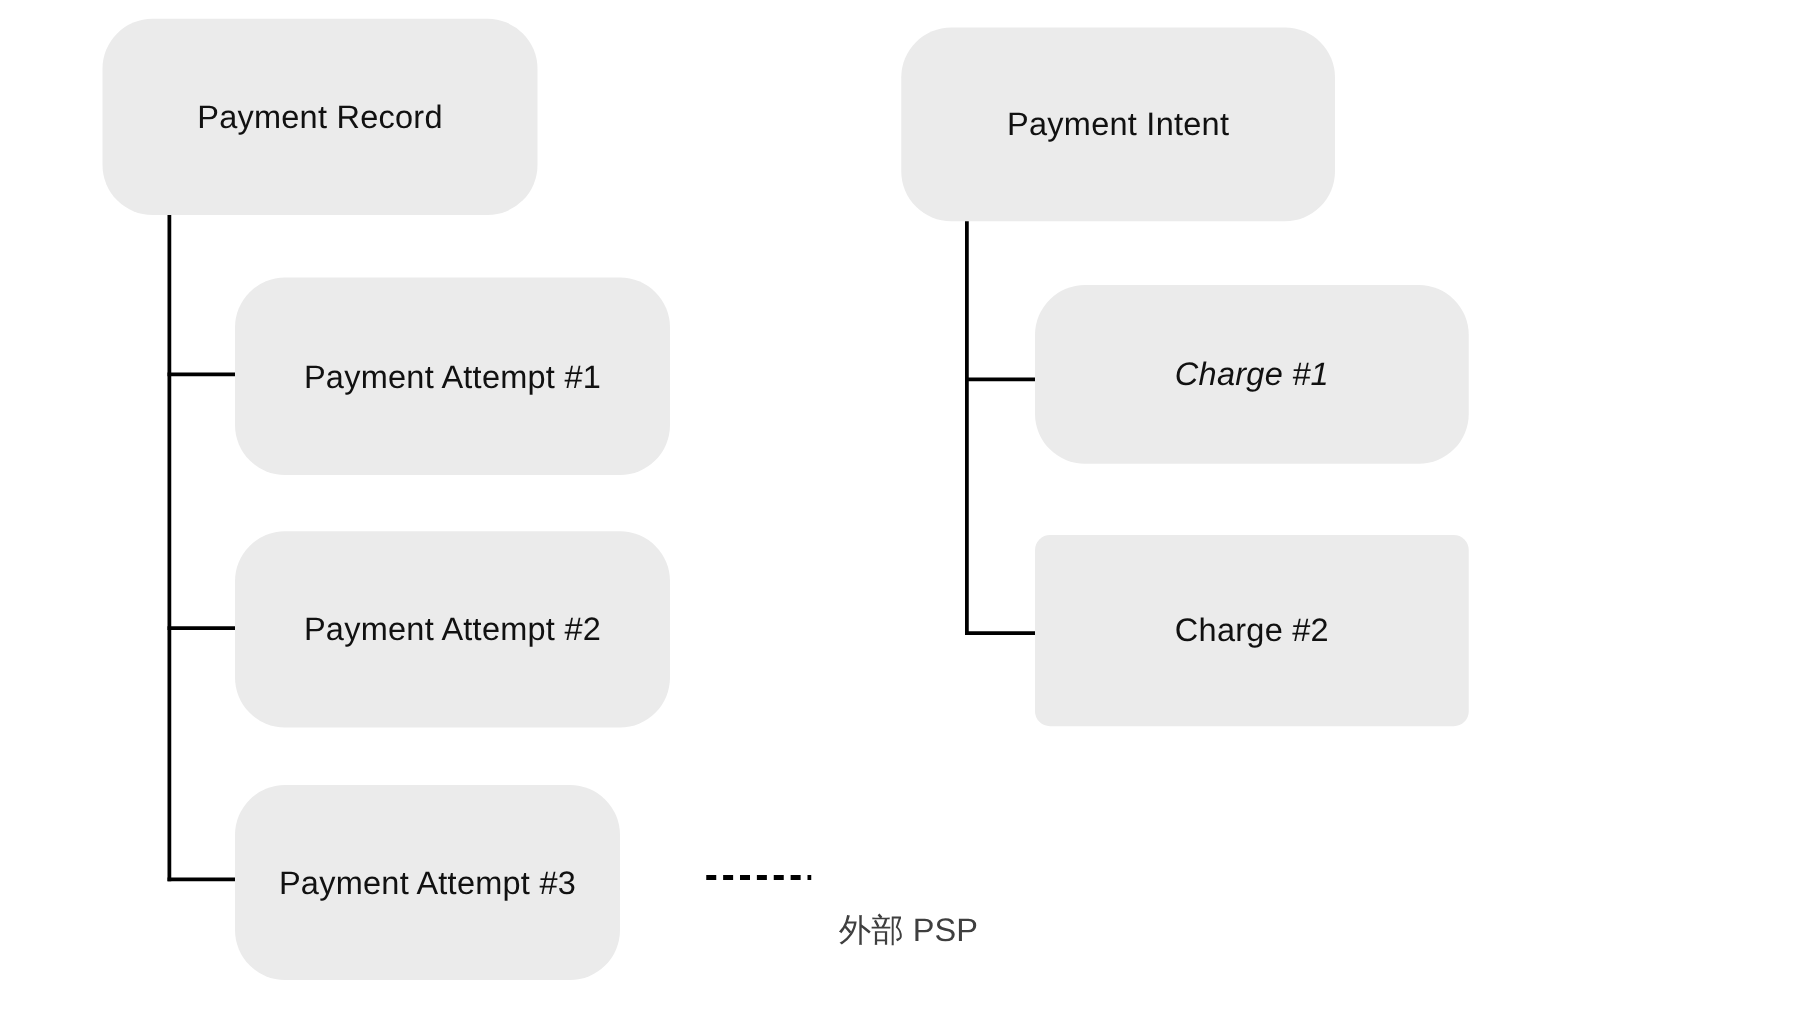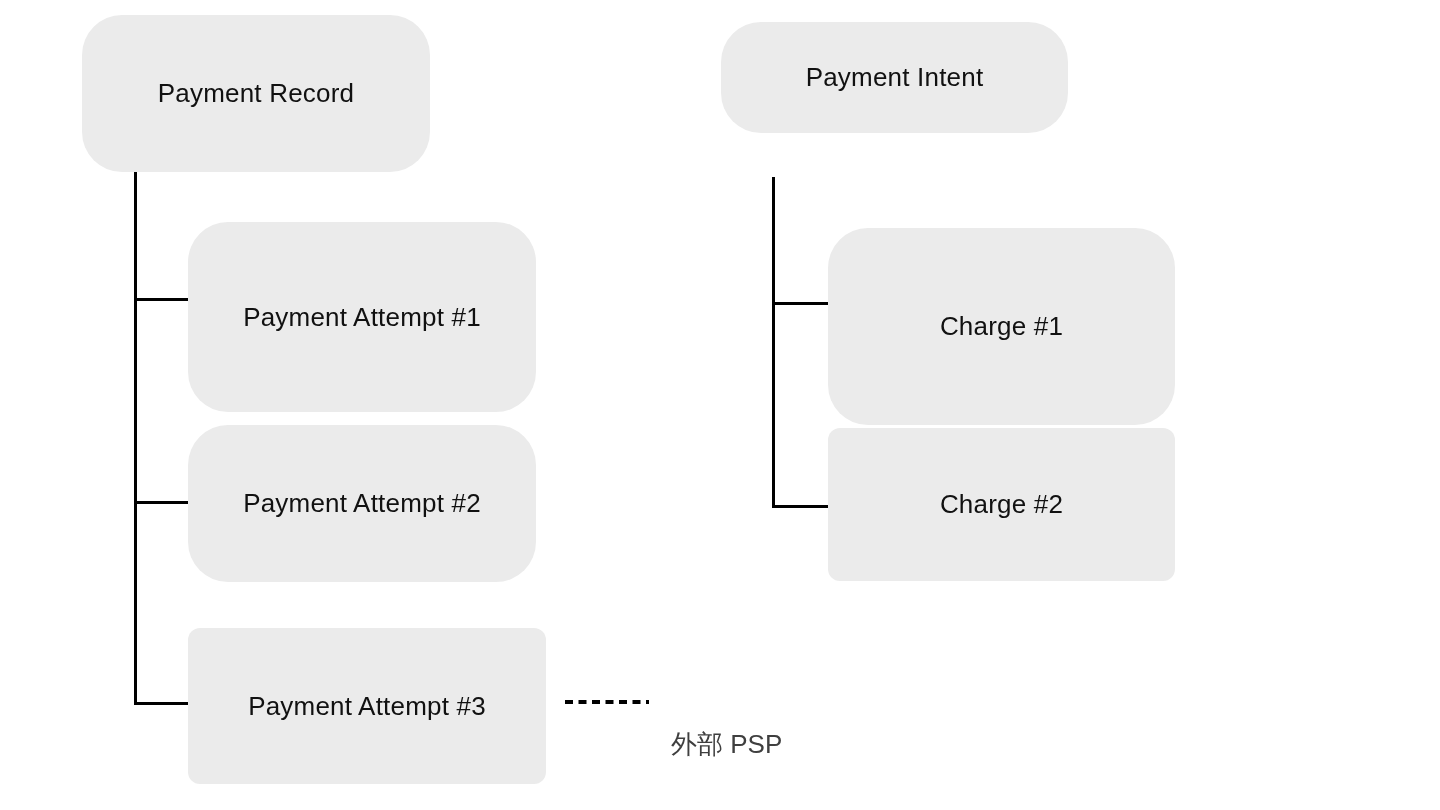--- a/index.html
+++ b/index.html
@@ -38,26 +38,26 @@
     color: var(--node-text);
     letter-spacing: 0.2px;
     white-space: nowrap;
   }
   .vline, .hline {
     position: absolute;
     background: var(--connector);
   }
   
   .n-payment-record   { left: 82px;  top: 15px;  width: 348px; height: 157px; }
-  .n-attempt-1        { left: 188px; top: 222px; width: 348px; height: 190px; }
+  .n-attempt-1        { left: 188px; top: 222px; width: 348px; height: 158px; }
   .n-attempt-2        { left: 188px; top: 425px; width: 348px; height: 157px; }
-  .n-attempt-3        { left: 188px; top: 628px; width: 358px; height: 156px; border-radius: 12px; }
+  .n-attempt-3        { left: 188px; top: 628px; width: 308px; height: 156px; }
   
-  .n-payment-intent   { left: 721px; top: 22px;  width: 347px; height: 111px; }
-  .n-charge-1         { left: 828px; top: 228px; width: 347px; height: 197px; }
+  .n-payment-intent   { left: 721px; top: 22px;  width: 347px; height: 155px; }
+  .n-charge-1         { left: 828px; top: 228px; width: 347px; height: 143px; font-style: italic; }
   .n-charge-2         { left: 828px; top: 428px; width: 347px; height: 153px; border-radius: 12px; }
   
   .l-trunk    { left: 134px; top: 172px; width: 3px;  height: 533px; }
   .l-branch-1 { left: 134px; top: 298px; width: 54px; height: 3px; }
   .l-branch-2 { left: 134px; top: 501px; width: 54px; height: 3px; }
   .l-branch-3 { left: 134px; top: 702px; width: 54px; height: 3px; }
   
   .r-trunk    { left: 772px; top: 177px; width: 3px;  height: 331px; }
   .r-branch-1 { left: 772px; top: 302px; width: 56px; height: 3px; }
   .r-branch-2 { left: 772px; top: 505px; width: 56px; height: 3px; }

